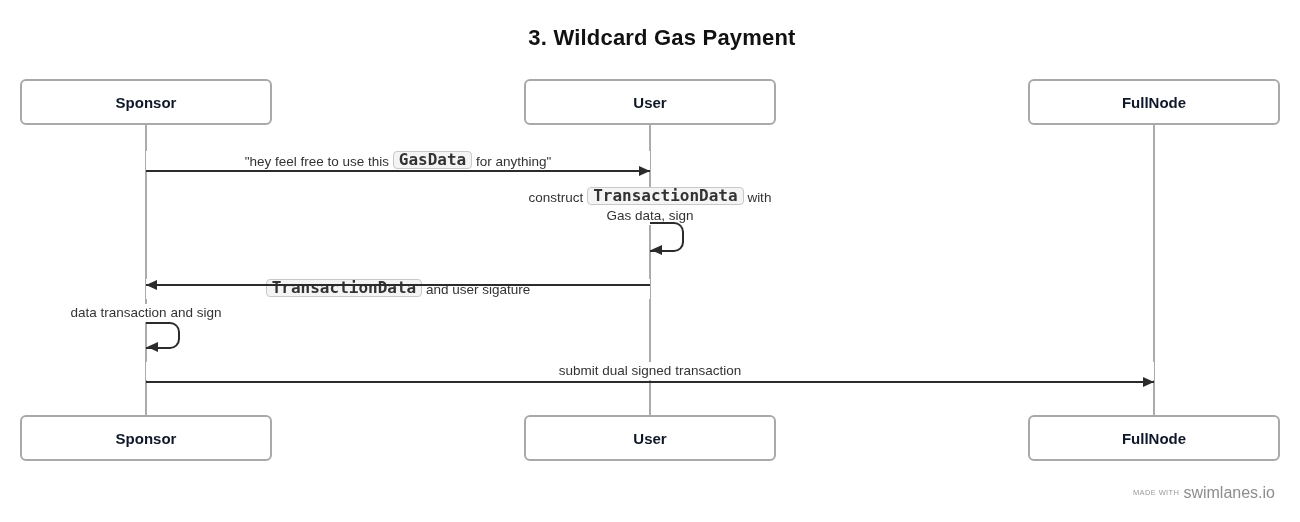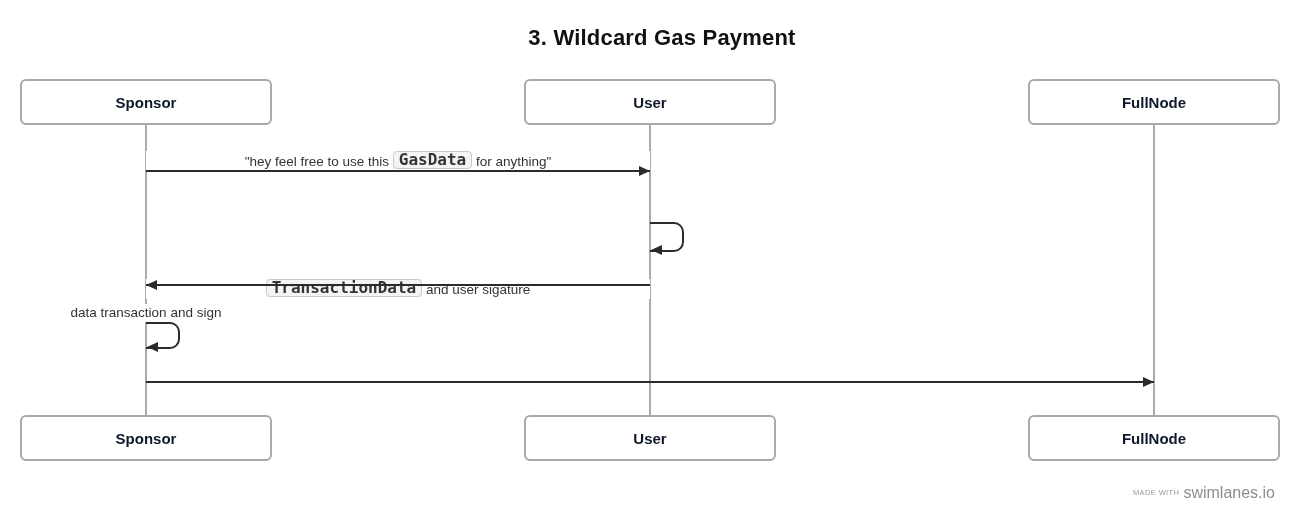--- a/index.html
+++ b/index.html
@@ -75,31 +75,33 @@
     <span>User</span>
   </div>
   <div class="actor" style="left:1028px;top:79px">
     <span>FullNode</span>
   </div>
 
   <div class="mlabel" style="left:146px;top:151px;width:504px"><span>"hey feel free to use this </span><span class="chip">GasData</span><span> for anything"</span></div>
   <div class="mline" style="left:146px;top:170px;width:504px"></div>
   <div class="arrow-r" style="left:639px;top:166px"></div>
 
+  <div class="mlabel" style="left:523px;top:187px;width:254px"><span>construct </span><span class="chip">TransactionData</span><span> with Gas data, sign</span></div>
   <div class="loop" style="left:650px;top:222px;width:34px;height:30px"></div>
   <div class="arrow-l" style="left:651px;top:245px"></div>
 
   <div class="mlabel" style="left:146px;top:279px;width:504px"><span></span><span class="chip">TransactionData</span><span> and user sigature</span></div>
   <div class="mline" style="left:146px;top:284px;width:504px"></div>
   <div class="arrow-l" style="left:146px;top:280px"></div>
 
   <div class="mlabel" style="left:16px;top:304px;width:260px"><span>data transaction and sign</span></div>
   <div class="loop" style="left:146px;top:322px;width:34px;height:27px"></div>
   <div class="arrow-l" style="left:147px;top:342px"></div>
 
+  <div class="mlabel" style="left:146px;top:362px;width:1008px"><span>submit dual signed transaction</span></div>
   <div class="mline" style="left:146px;top:381px;width:1008px"></div>
   <div class="arrow-r" style="left:1143px;top:377px"></div>
 
   <div class="actor" style="left:20px;top:415px">
     <span>Sponsor</span>
   </div>
   <div class="actor" style="left:524px;top:415px">
     <span>User</span>
   </div>
   <div class="actor" style="left:1028px;top:415px">

